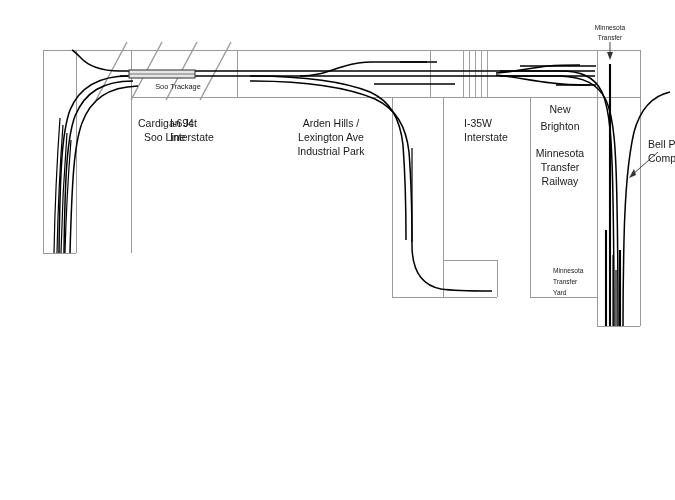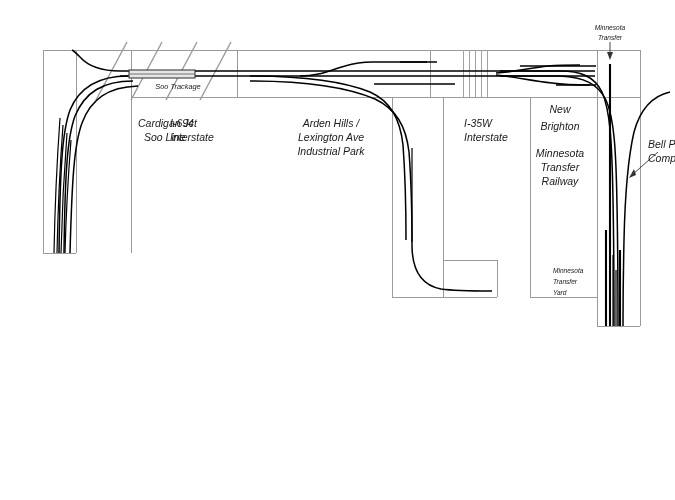--- a/index.html
+++ b/index.html
@@ -14,21 +14,20 @@
     font-family: "Liberation Sans", sans-serif;
     overflow: hidden;
     position: relative;
   }
   #diagram-root {
     position: absolute;
     left: 0;
     top: 0;
     width: 675px;
     height: 500px;
-    font-style: italic;
   }
   svg#track-diagram {
     display: block;
     width: 675px;
     height: 500px;
   }
   .frame-line {
     stroke: #9a9a9a;
     stroke-width: 1;
     fill: none;

